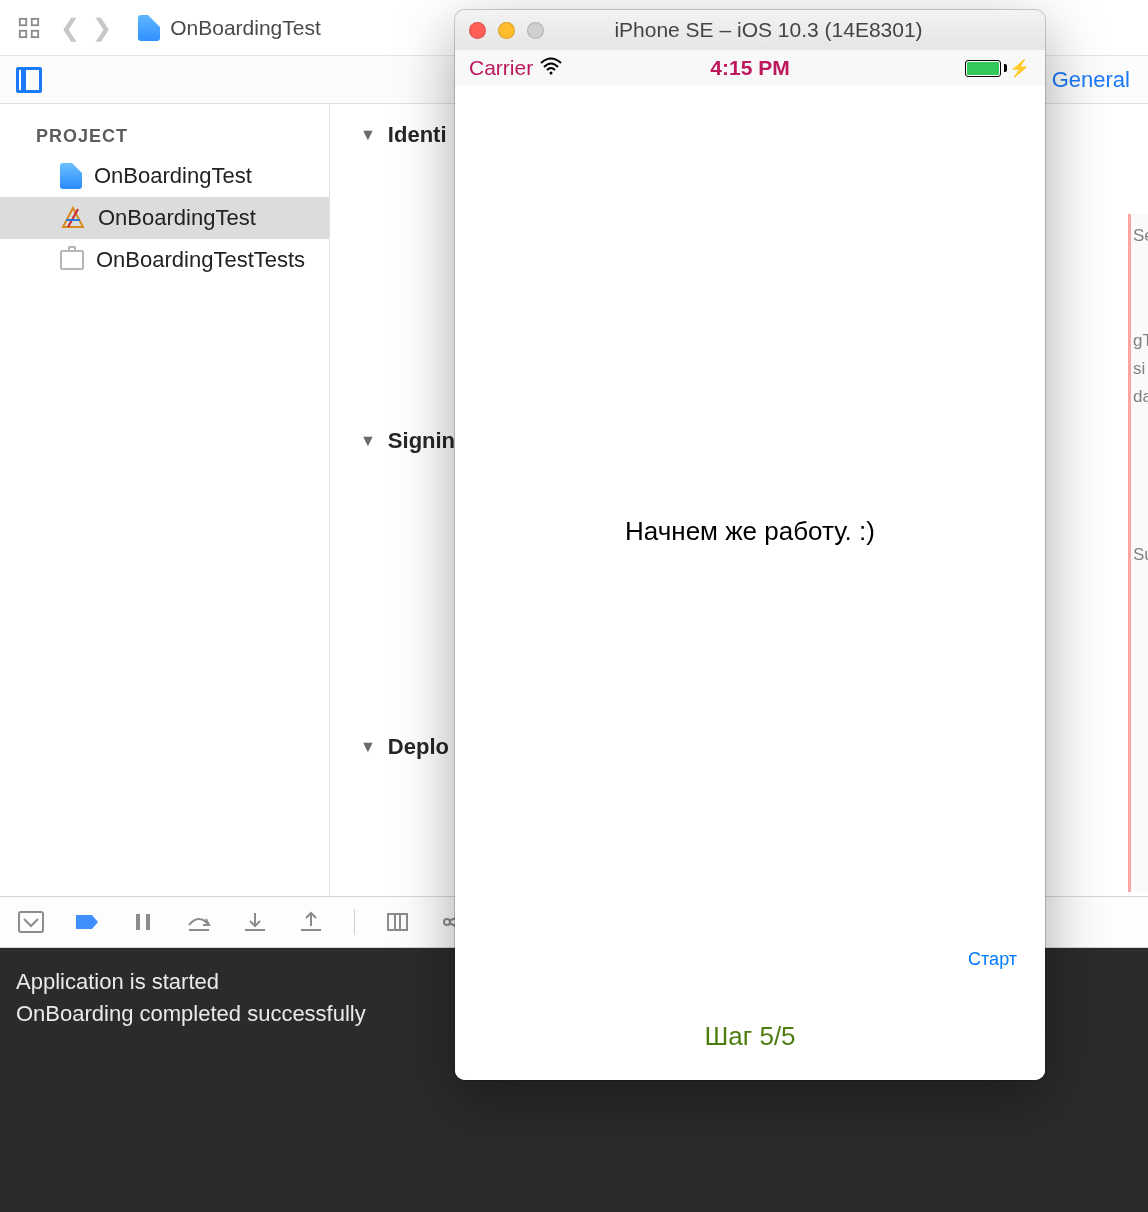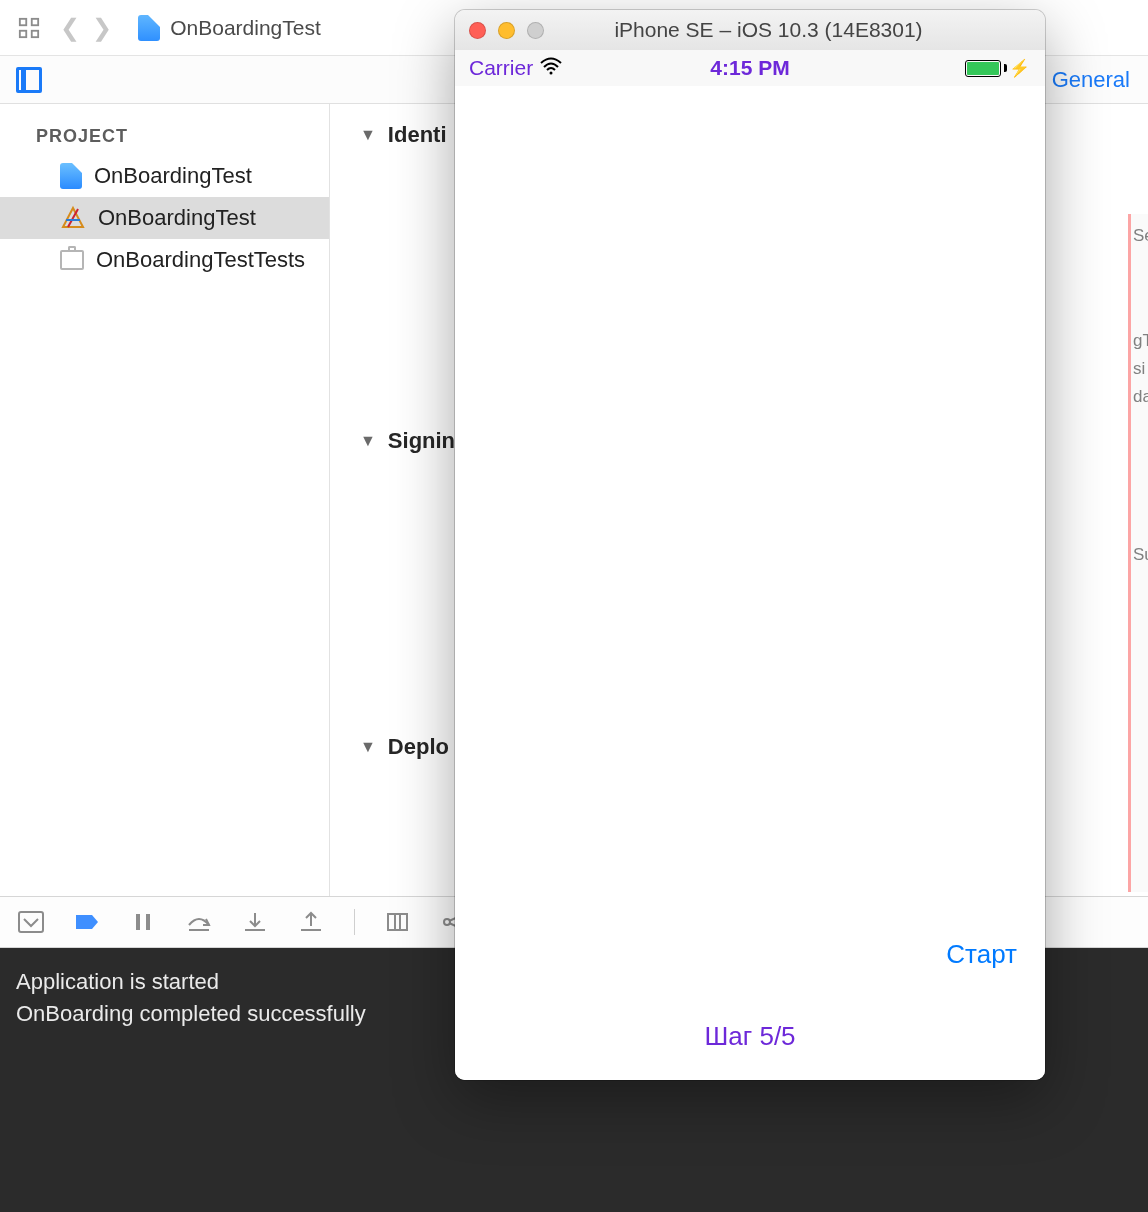--- a/index.html
+++ b/index.html
@@ -54,33 +54,33 @@
   .console { position:absolute; left:0; right:0; bottom:0; height:264px; background:#2b2b2b; color:#eaeaea; font-family:Menlo,Consolas,monospace; font-size:22px; padding:18px 16px; line-height:1.45; white-space:pre; }
 
   
   .sim { position:absolute; top:10px; left:455px; width:590px; height:1070px; background:#fff; border-radius:10px; box-shadow:0 20px 60px rgba(0,0,0,.35),0 0 0 1px rgba(0,0,0,.18); overflow:hidden; }
   .sim-titlebar { height:40px; background:linear-gradient(#f3f3f3,#e5e5e5); display:flex; align-items:center; padding:0 14px; font-size:21px; color:#444; }
   .traffic { display:flex; gap:12px; margin-right:22px; }
   .dot { width:17px; height:17px; border-radius:50%; border:1px solid rgba(0,0,0,.15); }
   .dot.r { background:#ff5f56; } .dot.y { background:#ffbd2e; } .dot.g { background:#cfcfcf; }
   .sim-title { flex:1; text-align:center; margin-right:60px; }
 
-  .statusbar { height:36px; background:#f8f8f8; display:flex; align-items:center; padding:0 14px; font-size:21px; color:#6d28d9; }
+  .statusbar { height:36px; background:#f8f8f8; display:flex; align-items:center; padding:0 14px; font-size:21px; color:#be185d; }
   .sb-wifi { margin-left:6px; }
   .sb-time { position:absolute; left:50%; transform:translateX(-50%); font-weight:600; }
   .sb-batt { margin-left:auto; display:flex; align-items:center; gap:3px; }
   .batt-body { width:36px; height:17px; border:1.5px solid #000; border-radius:3px; position:relative; overflow:hidden; }
   .batt-body:after { content:""; position:absolute; inset:1px; background:#34c759; border-radius:1px; }
   .batt-cap { width:3px; height:8px; background:#000; border-radius:0 2px 2px 0; }
   .bolt { font-size:17px; }
 
   .sim-content { position:absolute; top:76px; bottom:0; left:0; right:0; background:#fff; }
   .onb-text { position:absolute; top:430px; left:0; right:0; text-align:center; font-size:26px; color:#000; }
-  .onb-start { position:absolute; bottom:110px; right:28px; font-size:26px; color:#007aff; }
-  .onb-step { position:absolute; bottom:28px; left:0; right:0; text-align:center; font-size:26px; color:#6d28d9; }
+  .onb-start { position:absolute; bottom:110px; right:28px; font-size:18px; color:#007aff; }
+  .onb-step { position:absolute; bottom:28px; left:0; right:0; text-align:center; font-size:26px; color:#4d7c0f; }
 </style>
 </head>
 <body>
 
 <div class="xcode">
 
   <div class="xcode-topbar">
     <span class="tb-icon">
       <svg viewBox="0 0 24 24" fill="none" stroke="#8c8c8c" stroke-width="2">
           <rect x="2" y="2" width="7" height="7"></rect>
@@ -242,16 +242,17 @@
     </span>
     <span class="sb-time">4:15 PM</span>
     <span class="sb-batt">
       <span class="batt-body"></span>
       <span class="batt-cap"></span>
       <span class="bolt">⚡</span>
     </span>
   </div>
 
   <div class="sim-content">
+    <div class="onb-text">Начнем же работу. :)</div>
     <div class="onb-start">Старт</div>
     <div class="onb-step">Шаг 5/5</div>
   </div>
 </div>
 
 </body></html>

